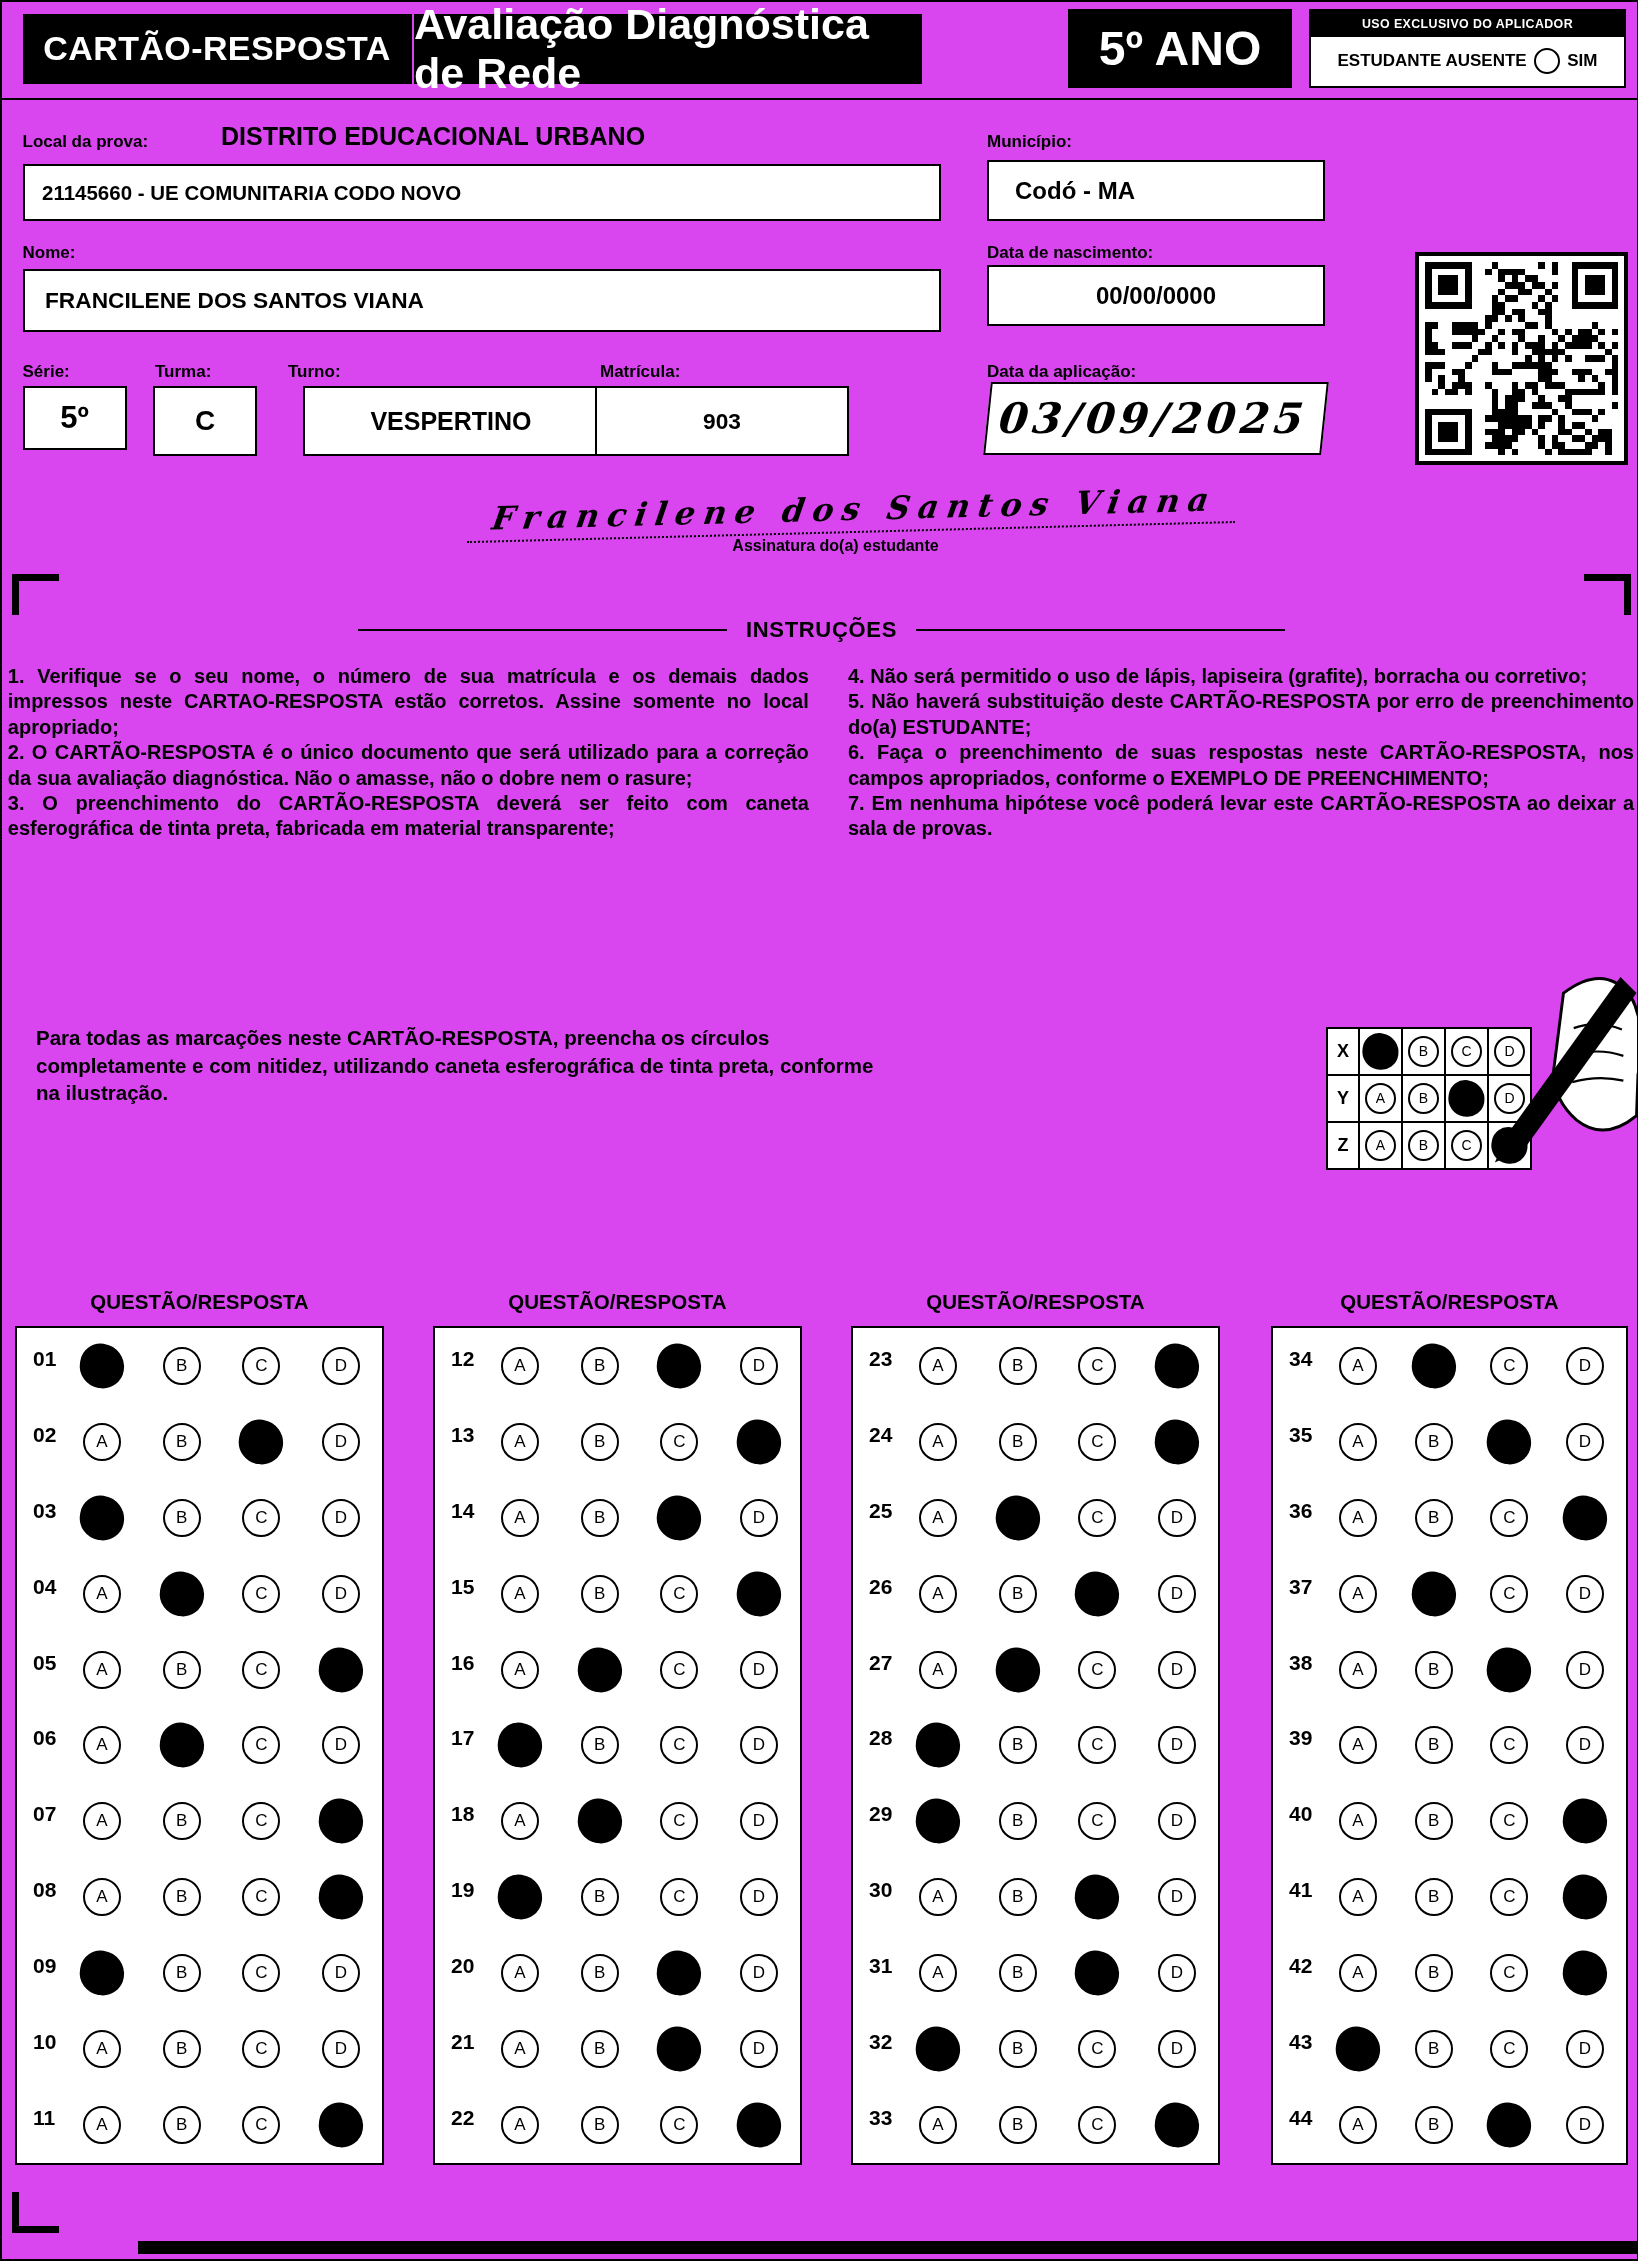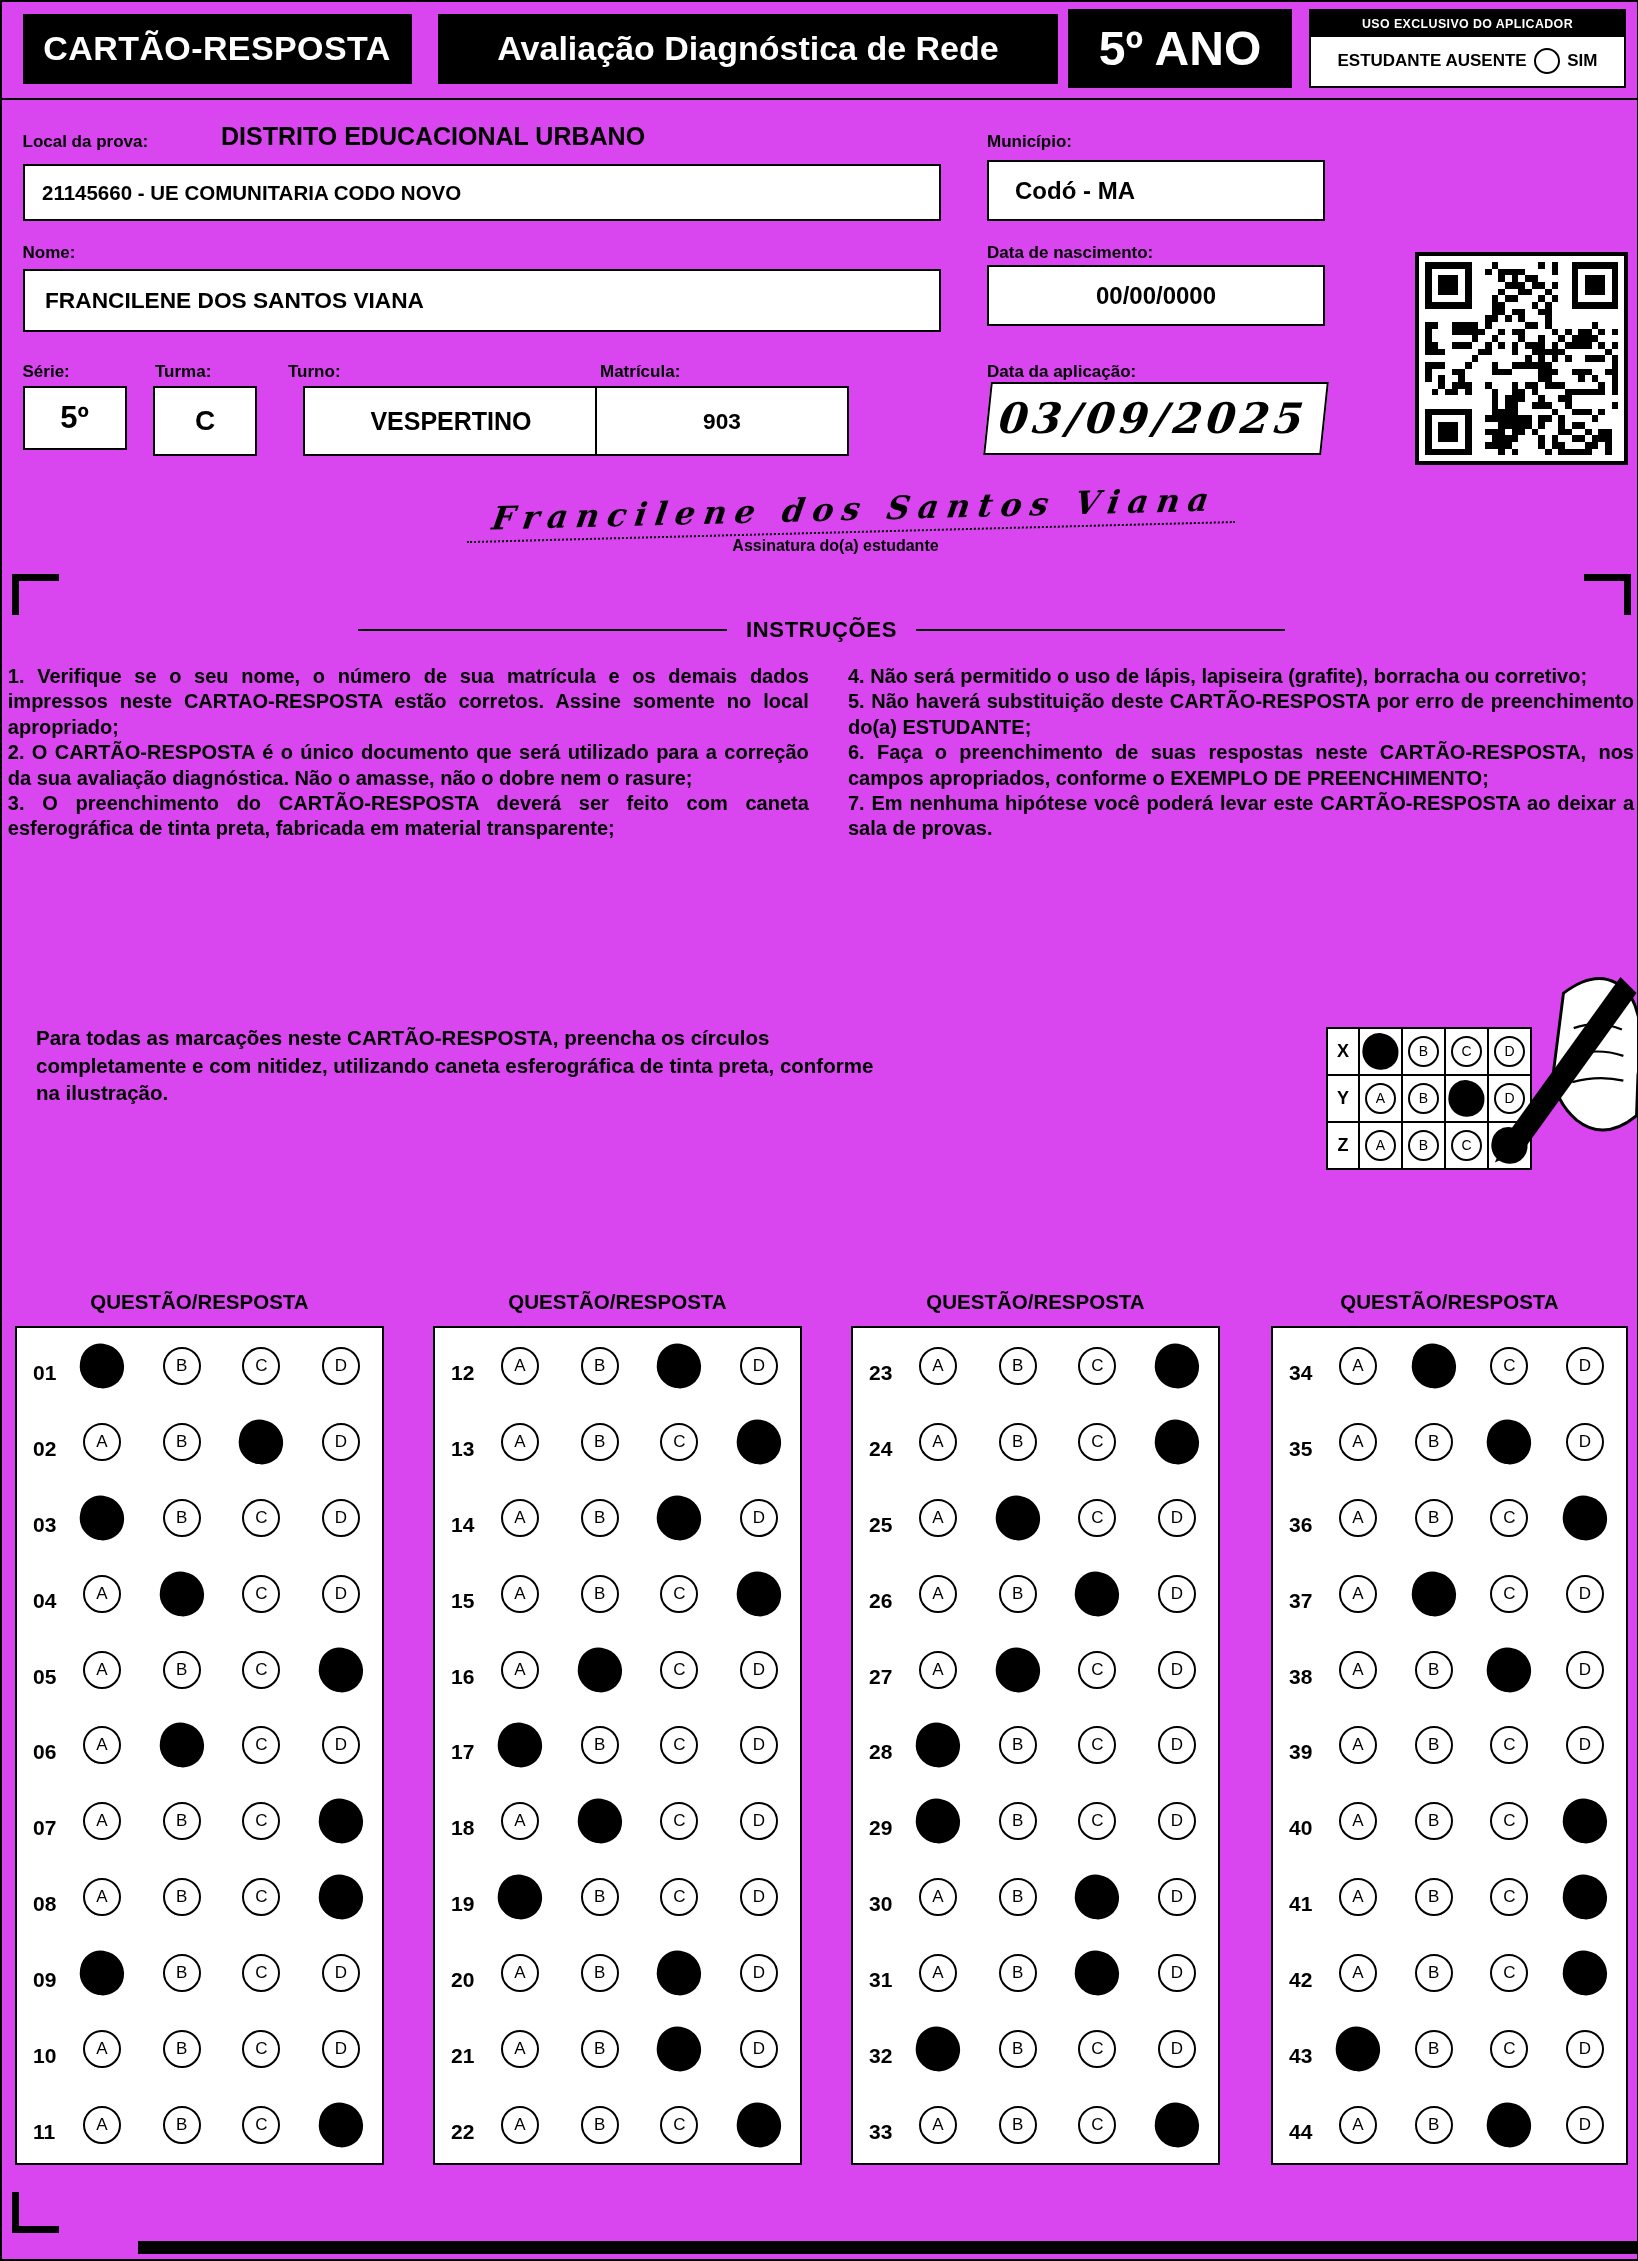--- a/index.html
+++ b/index.html
@@ -18,21 +18,21 @@
     overflow: hidden;
   }
   .abs { position: absolute; }
 
   
   .blackbox {
     background:#000; color:#fff; font-weight:bold;
     display:flex; align-items:center; justify-content:center;
   }
   .box-title   { left:20.5px;  top:11.7px; width:389px; height:70px; font-size:34px; letter-spacing:0.4px; }
-  .box-subtitle{ left:436px; top:11.7px; width:620px; height:70px; font-size:34px; }
+  .box-subtitle{ left:412px; top:11.7px; width:508px; height:70px; font-size:43px; }
   .box-grade   { left:1066px;top:7.3px; width:224px; height:79px; font-size:48px; }
   .aplicador-box { left:1307px; top:7.3px; width:317px; height:79px; border:2.2px solid #000; background:#fff; }
   .aplicador-strip {
     height:26px; background:#000; color:#fff; font-size:12.4px; font-weight:bold;
     display:flex; align-items:center; justify-content:center; letter-spacing:0.4px;
   }
   .ausente-row {
     height:48px; display:flex; align-items:center; justify-content:center; gap:7.3px;
     font-size:17px; font-weight:bold;
   }
@@ -96,21 +96,21 @@
     transform: scale(1.17) rotate(9deg);
   }
 
   
   .ans-header { top:1288px; width:369px; text-align:center; font-size:20.5px; font-weight:bold; }
   .answer-box {
     top:1324px; height:839px; border:2.2px solid #000; background:#fff;
     display:flex; flex-direction:column; justify-content:space-between;
     padding:19px 0;
   }
-  .q-row { display:flex; align-items:flex-end; padding:0 22px 0 16px; }
+  .q-row { display:flex; align-items:flex-start; padding:0 22px 0 16px; }
   .q-num { width:50px; font-size:21px; font-weight:bold; }
   .opts { flex:1; display:flex; justify-content:space-between; align-items:center; }
 
   
   .qr { left:1413px; top:250px; width:213px; height:213px; border:4.4px solid #000; padding:5.8px; background:#fff; }
   .qr svg { width:100%; height:100%; display:block; }
 
   .pen-svg { left:1446px; top:956px; width:193px; height:241px; z-index:6; }
 </style>
 </head>

